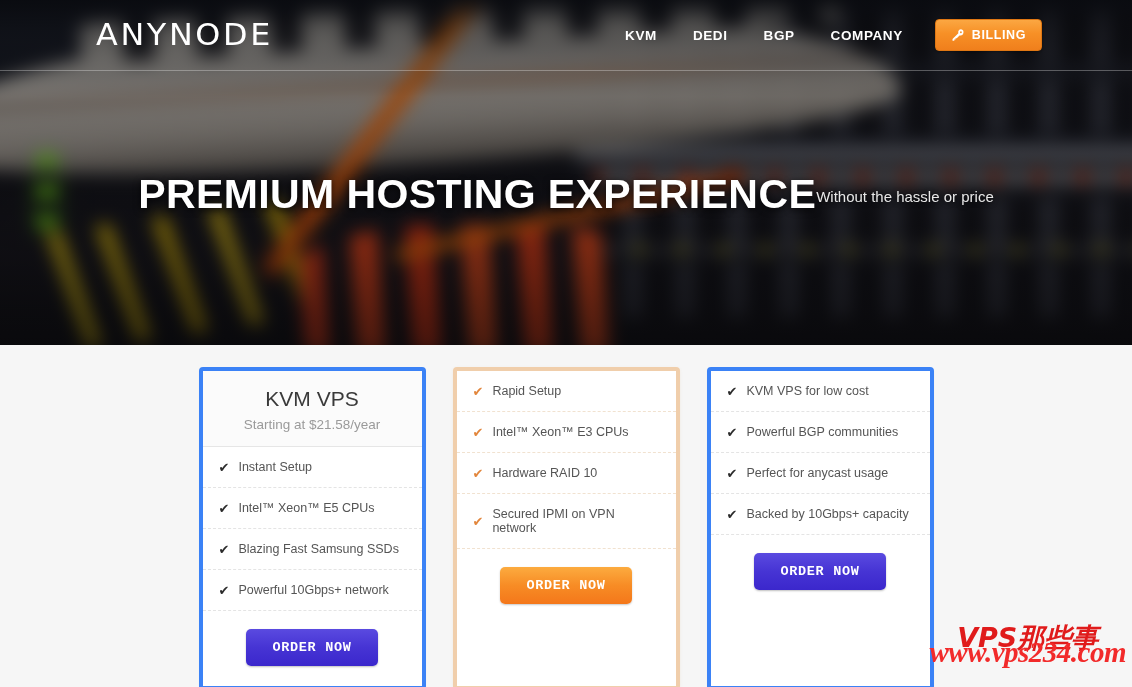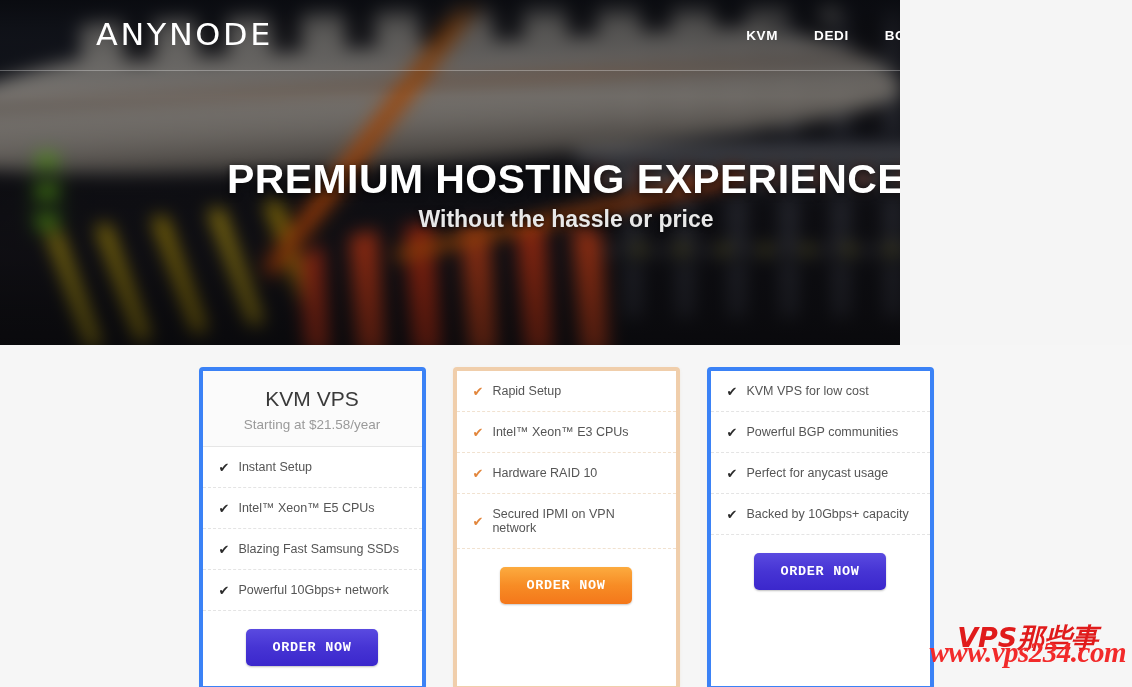--- a/index.html
+++ b/index.html
@@ -6,21 +6,21 @@
   html, body {
     width: 1132px; height: 687px;
     overflow: hidden;
     font-family: "Liberation Sans", sans-serif;
     background: #f5f5f5;
   }
 
   
   .hero {
     position: relative;
-    width: 900px;
+    width: 1132px;
     height: 345px;
     overflow: hidden;
     background: #737373;
   }
   
   .hero-photo {
     position: absolute;
     inset: -40px;
     filter: blur(9px) saturate(1.1);
   }
@@ -204,38 +204,38 @@
     text-decoration: none;
     white-space: nowrap;
     box-shadow: 0 1px 2px rgba(0,0,0,.3);
   }
   .nav-btn svg { display: block; }
 
   .hero-copy {
     position: absolute;
     top: 0; left: 0;
     width: 1132px; height: 345px;
-    display: flex; flex-direction: column;
+    display: flex; flex-direction: row;
     align-items: center; justify-content: center;
     z-index: 5;
     padding-top: 44px;
   }
   .hero-title {
     color: #ffffff;
     font-size: 41px;
     font-weight: bold;
     letter-spacing: .4px;
     text-shadow: 0 2px 7px rgba(0,0,0,.65);
     white-space: nowrap;
   }
   .hero-sub {
     margin-top: 3px;
     color: #e8e8e8;
-    font-size: 23px;
-    font-weight: 700;
+    font-size: 15px;
+    font-weight: 400;
     text-shadow: 0 1px 5px rgba(0,0,0,.7);
   }
 
   
   .pricing {
     position: relative;
     width: 1132px;
     height: 342px;
     background: #f6f6f6;
     padding-top: 22px;
@@ -387,20 +387,28 @@
   <div class="navbar">
     <div class="logo">ANYNODE</div>
 
     <div class="nav-right">
       <a class="nav-link" href="#">KVM</a>
       <a class="nav-link" href="#">DEDI</a>
       <a class="nav-link" href="#">BGP</a>
       <a class="nav-link" href="#">COMPANY</a>
 
 
+      <a class="nav-btn" href="#">
+        <span>
+          <svg width="14" height="14" viewBox="0 0 24 24" fill="#ffffff" aria-hidden="true">
+            <path d="M17.2 2.2a4.9 4.9 0 0 0-4.6 6.6L2.6 18.8v2.9h3.1v-2.1h2.1v-2.1h2.1l4.7-4.7a4.9 4.9 0 1 0 2.6-10.6zm1.4 5.1a1.6 1.6 0 1 1-1.6-1.6 1.6 1.6 0 0 1 1.6 1.6z"></path>
+          </svg>
+        </span>
+        <span>BILLING</span>
+      </a>
     </div>
   </div>
   <div class="nav-divider"></div>
 
   <div class="hero-copy">
     <div class="hero-title">PREMIUM HOSTING EXPERIENCE</div>
     <div class="hero-sub">Without the hassle or price</div>
   </div>
 </div>
 

